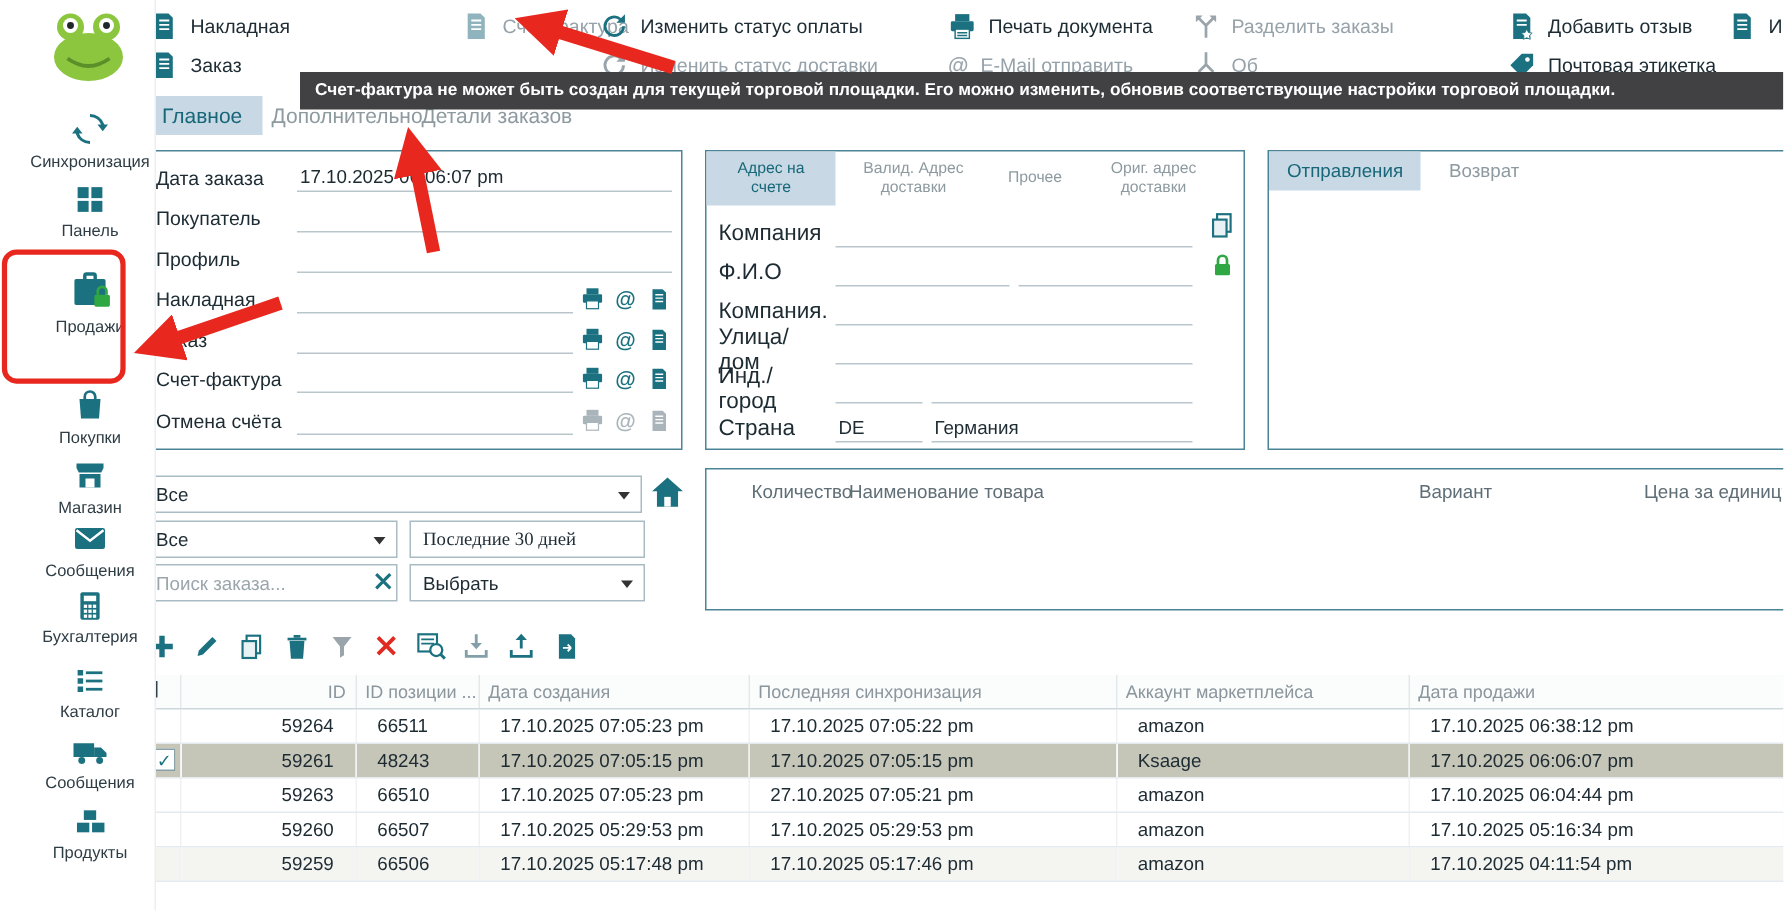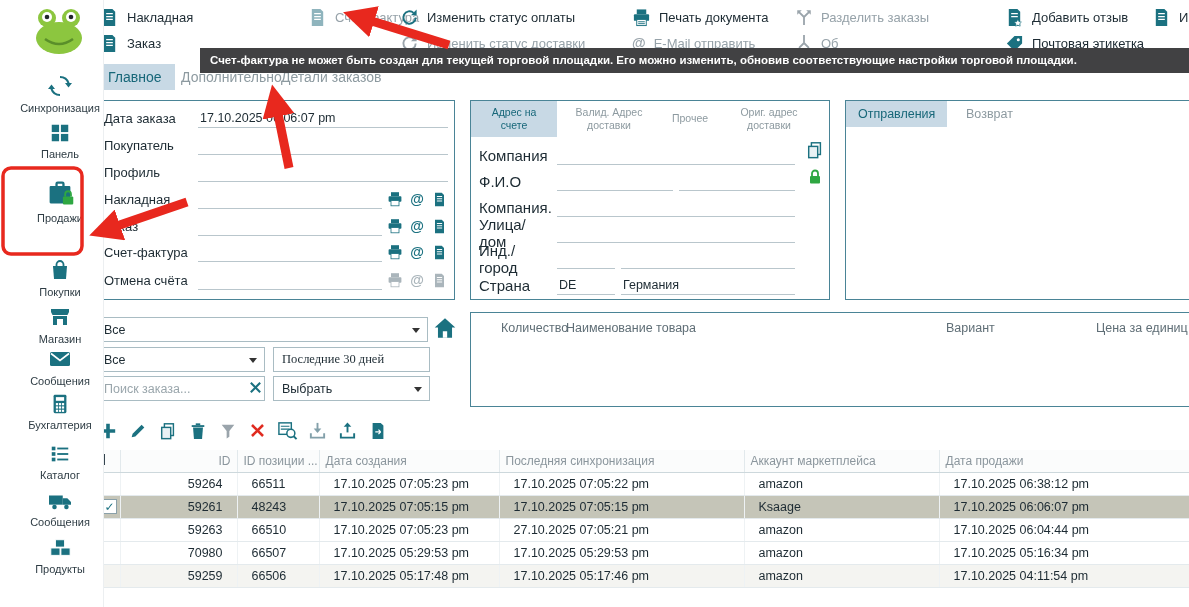--- a/index.html
+++ b/index.html
@@ -634,21 +634,21 @@
       <td></td>
       <td class="c-id">59263</td>
       <td>66510</td>
       <td>17.10.2025 07:05:23 pm</td>
       <td>27.10.2025 07:05:21 pm</td>
       <td>amazon</td>
       <td>17.10.2025 06:04:44 pm</td>
     </tr>
         <tr>
       <td></td>
-      <td class="c-id">70980</td>
+      <td class="c-id">59260</td>
       <td>66507</td>
       <td>17.10.2025 05:29:53 pm</td>
       <td>17.10.2025 05:29:53 pm</td>
       <td>amazon</td>
       <td>17.10.2025 05:16:34 pm</td>
     </tr>
         <tr class="alt">
       <td></td>
       <td class="c-id">59259</td>
       <td>66506</td>

